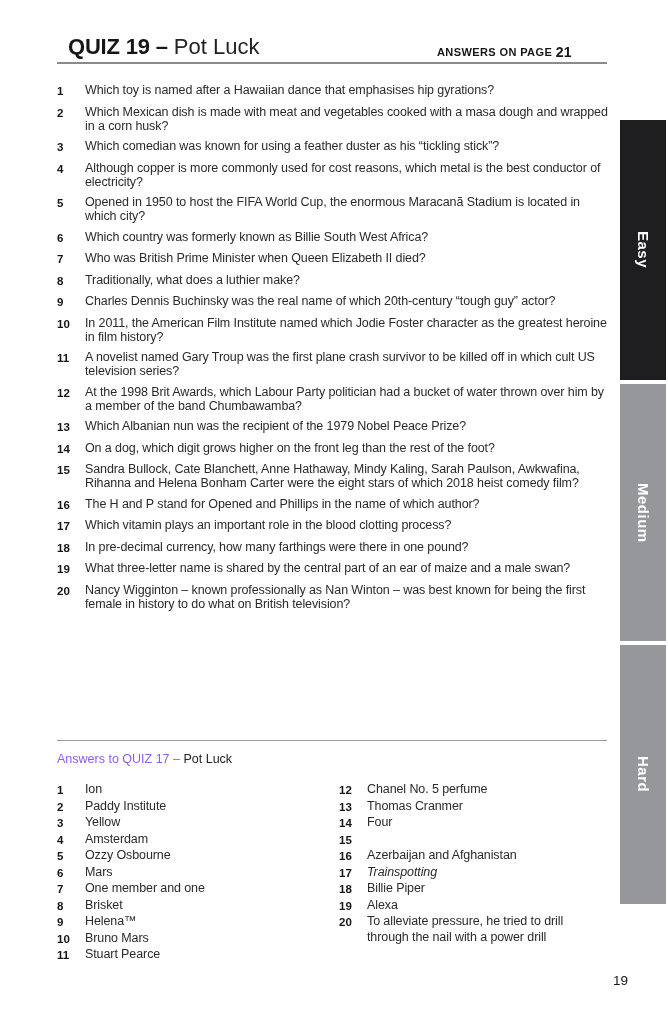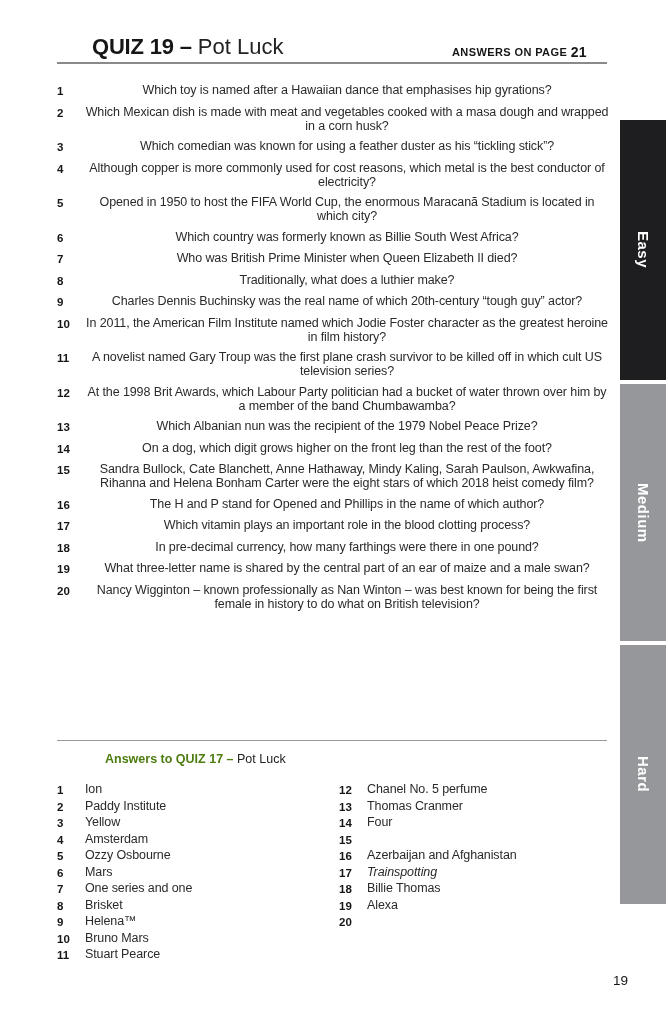--- a/index.html
+++ b/index.html
@@ -2,49 +2,49 @@
 <html><head>
 <meta charset="utf-8">
 <style>
   html, body { margin:0; padding:0; background:#ffffff; }
   .page {
     position:relative; width:668px; height:1024px; background:#ffffff;
     font-family:"Liberation Sans", sans-serif; color:#2a2a2a; overflow:hidden;
   }
 
   
-  .title { position:absolute; left:92px; top:34px; font-size:22px; white-space:nowrap; }
+  .title { position:absolute; left:68px; top:34px; font-size:22px; white-space:nowrap; }
   .title-bold { font-weight:700; color:#161616; letter-spacing:-0.2px; }
   .title-light { font-weight:400; color:#222222; }
-  .answers-ref { position:absolute; right:81px; top:44px; font-size:11px; font-weight:700;
+  .answers-ref { position:absolute; right:96px; top:44px; font-size:11px; font-weight:700;
     color:#161616; letter-spacing:0.4px; white-space:nowrap; }
   .ref-page { font-size:14px; vertical-align:-1px; }
   .header-rule { position:absolute; left:57px; top:62px; width:550px; height:2px; }
 
   
   .questions { position:absolute; left:57px; top:83px; width:552px; }
   .q-row { display:flex; margin-bottom:6.5px; }
   .q-num { flex:0 0 28px; font-weight:700; font-size:11.5px; line-height:14px;
     padding-top:1px; color:#161616; }
-  .q-text { width:524px; font-size:12.5px; line-height:14px; letter-spacing:-0.1px;text-align:center; }
+  .q-text { width:524px; font-size:12.5px; line-height:14px; letter-spacing:-0.1px; }
 
   
   .tab { position:absolute; left:620px; width:46px; display:flex;
     align-items:center; justify-content:center; }
   .tab-easy   { top:120px; height:260px; }
   .tab-medium { top:384px; height:257px; }
   .tab-hard   { top:645px; height:259px; }
   .tab-label { writing-mode:vertical-rl; font-size:15px; font-weight:700;
     letter-spacing:0.5px; }
 
   
   .answers-rule { position:absolute; left:57px; top:740px; width:550px; height:1px;
     background:#9a9a9a; }
   .answers-header { position:absolute; left:57px; top:752px; font-size:12.5px; color:#222; }
-  .ans-header-bold { font-weight:700; color:#4d7c0f;margin-left:48px; }
+  .ans-header-bold { font-weight:400; color:#8b5cf6; }
   .answers-cols { position:absolute; left:57px; top:782px; width:552px; height:180px; }
   .ans-col { position:absolute; top:0; }
   .ans-col-left  { left:0;     width:272px; }
   .ans-col-right { left:282px; width:268px; }
   .a-row { display:flex; }
   .a-num { flex:0 0 28px; font-weight:700; font-size:11.5px; line-height:15.5px;
     padding-top:1px; color:#161616; }
   .a-text { font-size:12.5px; line-height:15.5px; letter-spacing:-0.1px; }
   .a-text .line { display:block; }
   .italic { font-style:italic; }
@@ -204,21 +204,21 @@
         </div>
         <div class="a-row">
           <span class="a-num">6</span>
           <span class="a-text">
             <span class="line">Mars</span>
           </span>
         </div>
         <div class="a-row">
           <span class="a-num">7</span>
           <span class="a-text">
-            <span class="line">One series and one</span>
+            <span class="line">One member and one</span>
           </span>
         </div>
         <div class="a-row">
           <span class="a-num">8</span>
           <span class="a-text">
             <span class="line">Brisket</span>
           </span>
         </div>
         <div class="a-row">
           <span class="a-num">9</span>
@@ -269,30 +269,34 @@
         </div>
         <div class="a-row">
           <span class="a-num">17</span>
           <span class="a-text italic">
             <span class="line">Trainspotting</span>
           </span>
         </div>
         <div class="a-row">
           <span class="a-num">18</span>
           <span class="a-text">
-            <span class="line">Billie Thomas</span>
+            <span class="line">Billie Piper</span>
           </span>
         </div>
         <div class="a-row">
           <span class="a-num">19</span>
           <span class="a-text">
             <span class="line">Alexa</span>
           </span>
         </div>
         <div class="a-row">
           <span class="a-num">20</span>
+          <span class="a-text">
+            <span class="line">To alleviate pressure, he tried to drill</span>
+            <span class="line">through the nail with a power drill</span>
+          </span>
         </div>
       </div>
   </div>
 
   <div class="page-num">19</div>
 
 </div>
 
 </body></html>

